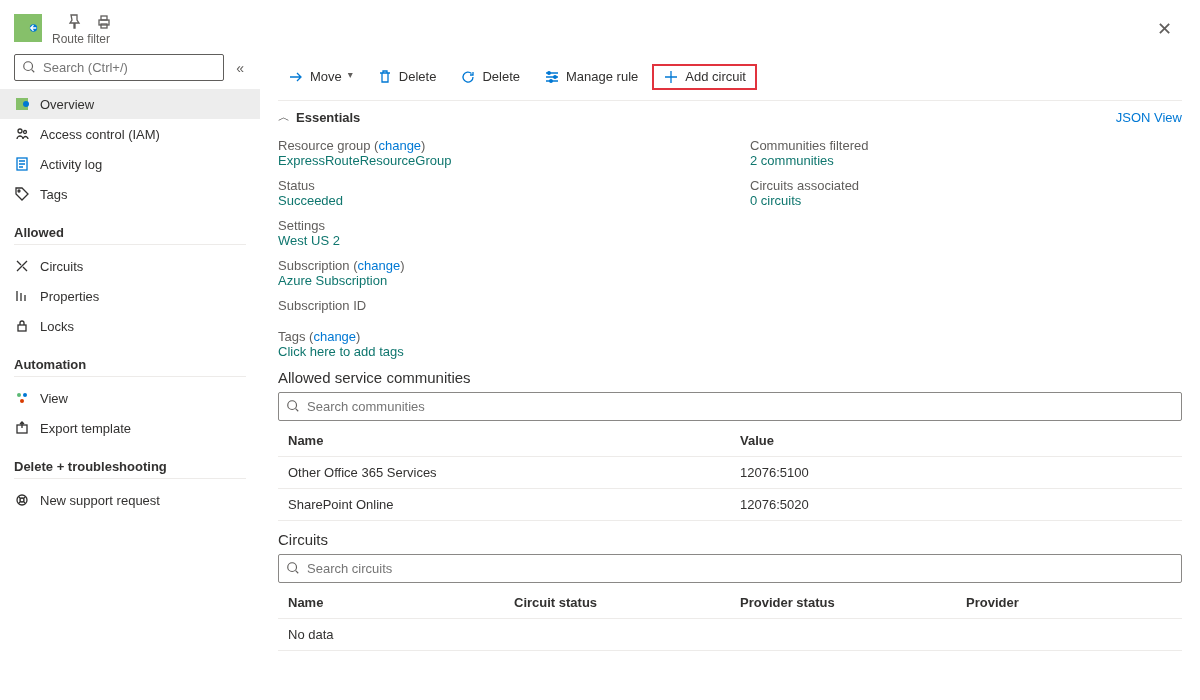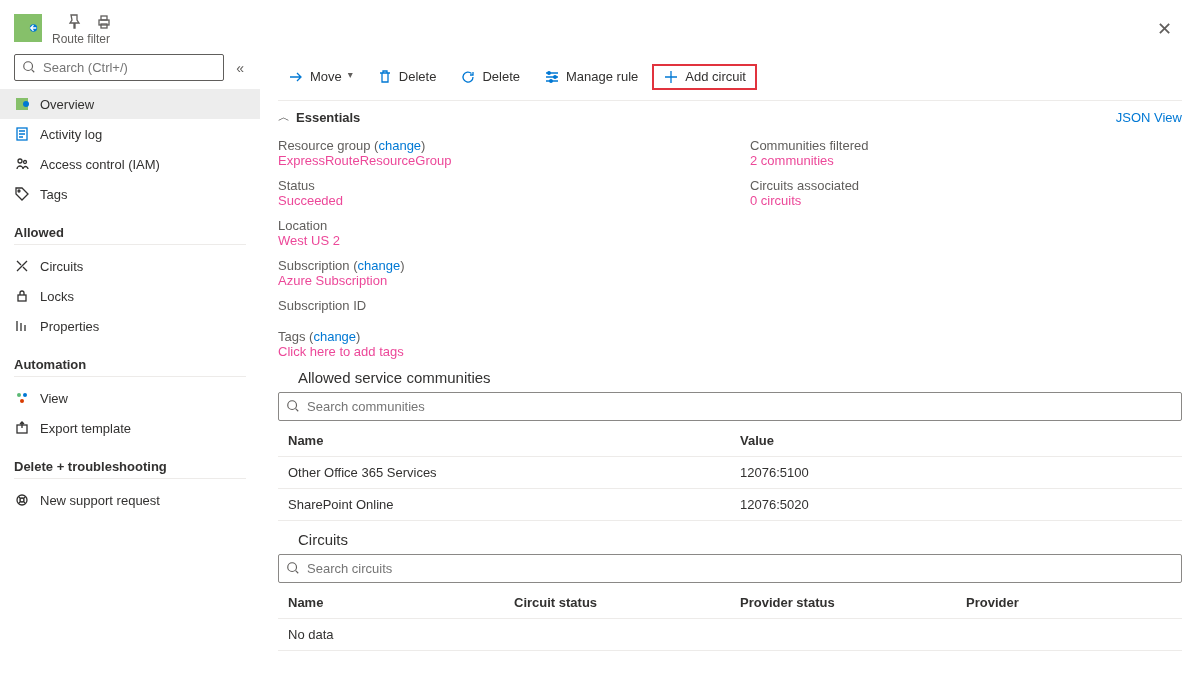--- a/index.html
+++ b/index.html
@@ -38,28 +38,28 @@
 .tbtn.highlight { border:2px solid #e1333d; padding:3px 9px; }
 
 .essentials-bar { display:flex; align-items:center; padding: 8px 0; border-bottom: none; }
 .essentials-bar .chev { margin-right:6px; font-size:12px; }
 .essentials-bar .etitle { font-weight:600; font-size:13px; flex:1; }
 .json-view { color:#0078d4; font-size:13px; cursor:pointer; }
 
 .essentials-grid { display:flex; gap:40px; padding: 4px 0 10px 0; }
 .ess-col { flex:1; display:flex; flex-direction:column; gap:10px; }
 .ess-item .elabel { font-size:13px; color:#605e5c; }
-.ess-item .evalue { font-size:13px; color:#ec4899; }
+.ess-item .evalue { font-size:13px; color:#0f766e; }
 .link { color:#0078d4; cursor:pointer; }
 .change { color:#0078d4; }
 
 .ess-item.inlineitem .elabel { display:inline; }
 .ess-item.inlineitem .evalue { display:inline; }
 
-.section-title { font-size:15px; color:#323130; margin-top:10px; margin-bottom:6px;margin-left:20px; }
+.section-title { font-size:15px; color:#323130; margin-top:10px; margin-bottom:6px; }
 .section-search { position:relative; margin-bottom:4px; }
 .section-search input { width:100%; padding:6px 8px 6px 28px; border:1px solid #8a8886; border-radius:2px; font-size:13px; }
 .section-search .sicon { position:absolute; left:8px; top:7px; color:#605e5c; }
 
 .tbl { width:100%; border-collapse:collapse; }
 .tbl th { text-align:left; font-weight:600; font-size:13px; padding:8px 10px; border-bottom:1px solid #edebe9; color:#323130; }
 .tbl td { text-align:left; font-size:13px; padding:8px 10px; border-bottom:1px solid #edebe9; color:#323130; }
 .nodata { padding:8px 10px; font-size:13px; color:#323130; border-bottom:1px solid #edebe9; }
 
 svg { stroke: currentColor; fill: none; stroke-width:1.3; }
@@ -114,71 +114,71 @@
           <span class="nicon">
             <svg viewBox="0 0 16 16">
               <rect x="2" y="2" width="12" height="12" fill="#86c06a" stroke="none"></rect>
               <circle cx="12" cy="8" r="3" fill="#0078d4" stroke="none"></circle>
             </svg>
           </span>
           <span>Overview</span>
         </div>
         <div class="nav-item">
           <span class="nicon">
-            <svg viewBox="0 0 16 16">
-              <rect x="3" y="2" width="10" height="12" stroke="#0078d4"></rect>
-              <path d="M5 5h6M5 8h6M5 11h4" stroke="#0078d4"></path>
-            </svg>
-          </span>
-          <span>Activity log</span>
-        </div>
-        <div class="nav-item">
-          <span class="nicon">
             <svg viewBox="0 0 16 16" stroke="#d83b01">
               <circle cx="6" cy="5" r="2"></circle>
               <circle cx="11" cy="6" r="1.5"></circle>
               <path d="M3 13c0-2 2-3 3-3s3 1 3 3M9 13c0-1.5 1.5-2.5 2.5-2.5s2.5 1 2.5 2.5"></path>
             </svg>
           </span>
           <span>Access control (IAM)</span>
         </div>
         <div class="nav-item">
           <span class="nicon">
+            <svg viewBox="0 0 16 16">
+              <rect x="3" y="2" width="10" height="12" stroke="#0078d4"></rect>
+              <path d="M5 5h6M5 8h6M5 11h4" stroke="#0078d4"></path>
+            </svg>
+          </span>
+          <span>Activity log</span>
+        </div>
+        <div class="nav-item">
+          <span class="nicon">
             <svg viewBox="0 0 16 16" fill="#8661c5" stroke="none">
               <path d="M2 2h6l6 6-6 6-6-6z"></path>
               <circle cx="5" cy="5" r="1" fill="#fff"></circle>
             </svg>
           </span>
           <span>Tags</span>
         </div>
         <div class="nav-group">Allowed</div>
         <div class="nav-item">
           <span class="nicon">
             <svg viewBox="0 0 16 16" stroke="#8661c5">
               <path d="M3 13L13 3M3 3l4 4M13 13l-4-4"></path>
             </svg>
           </span>
           <span>Circuits</span>
         </div>
         <div class="nav-item">
           <span class="nicon">
             <svg viewBox="0 0 16 16" stroke="#0078d4">
+              <path d="M3 3v10M7 5v8M11 7v6"></path>
+            </svg>
+          </span>
+          <span>Properties</span>
+        </div>
+        <div class="nav-item">
+          <span class="nicon">
+            <svg viewBox="0 0 16 16" stroke="#0078d4">
               <rect x="4" y="7" width="8" height="6"></rect>
               <path d="M6 7V5a2 2 0 0 1 4 0v2"></path>
             </svg>
           </span>
           <span>Locks</span>
-        </div>
-        <div class="nav-item">
-          <span class="nicon">
-            <svg viewBox="0 0 16 16" stroke="#0078d4">
-              <path d="M3 3v10M7 5v8M11 7v6"></path>
-            </svg>
-          </span>
-          <span>Properties</span>
         </div>
         <div class="nav-group">Automation</div>
         <div class="nav-item">
           <span class="nicon">
             <svg viewBox="0 0 16 16">
               <circle cx="5" cy="5" r="2" fill="#5bb974" stroke="none"></circle>
               <circle cx="11" cy="5" r="2" fill="#0078d4" stroke="none"></circle>
               <circle cx="8" cy="11" r="2" fill="#d83b01" stroke="none"></circle>
             </svg>
           </span>
@@ -265,21 +265,21 @@
       <div class="ess-col">
         <div class="ess-item">
           <div class="elabel"><span>Resource group</span> (<span class="change">change</span>)</div>
           <div class="evalue link">ExpressRouteResourceGroup</div>
         </div>
         <div class="ess-item">
           <div class="elabel">Status</div>
           <div class="evalue">Succeeded</div>
         </div>
         <div class="ess-item">
-          <div class="elabel">Location</div>
+          <div class="elabel">Settings</div>
           <div class="evalue">West US 2</div>
         </div>
         <div class="ess-item">
           <div class="elabel"><span>Subscription</span> (<span class="change">change</span>)</div>
           <div class="evalue link">Azure Subscription</div>
         </div>
         <div class="ess-item">
           <div class="elabel">Subscription ID</div>
         </div>
       </div>

